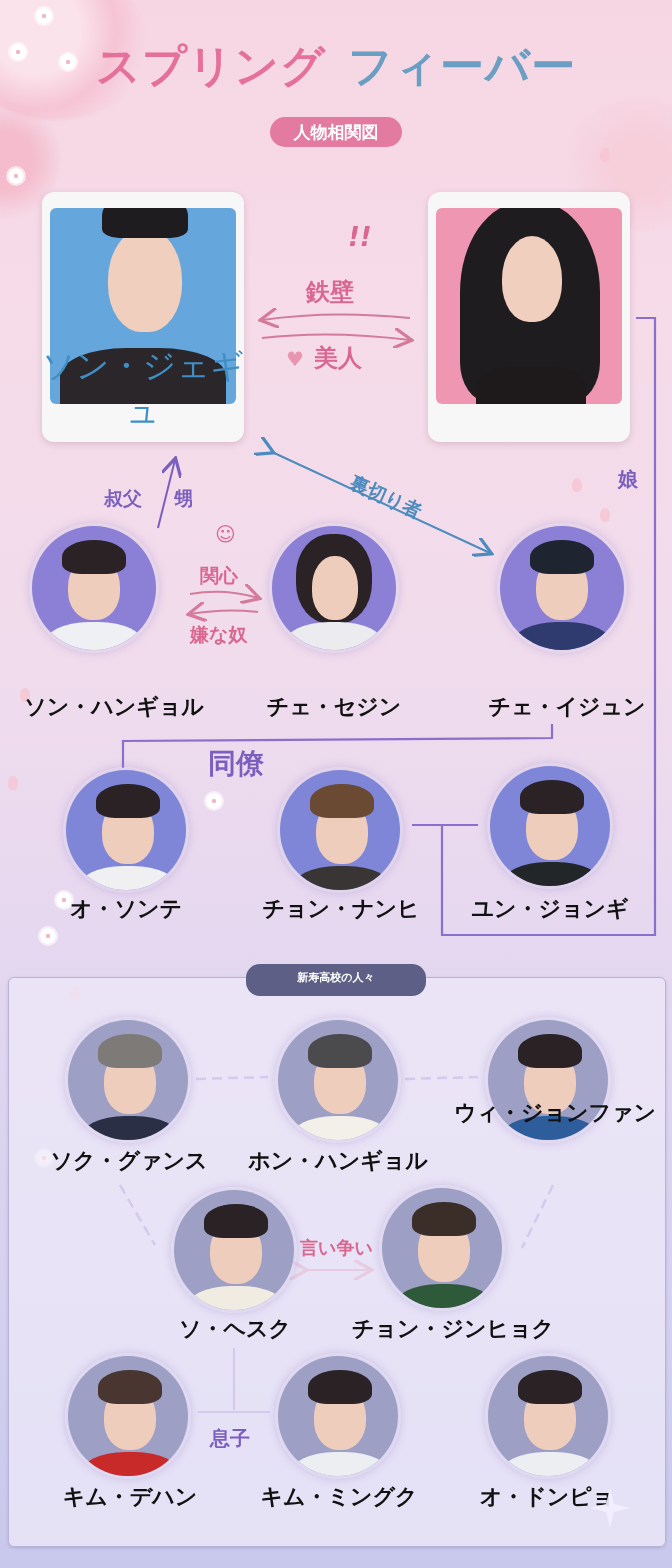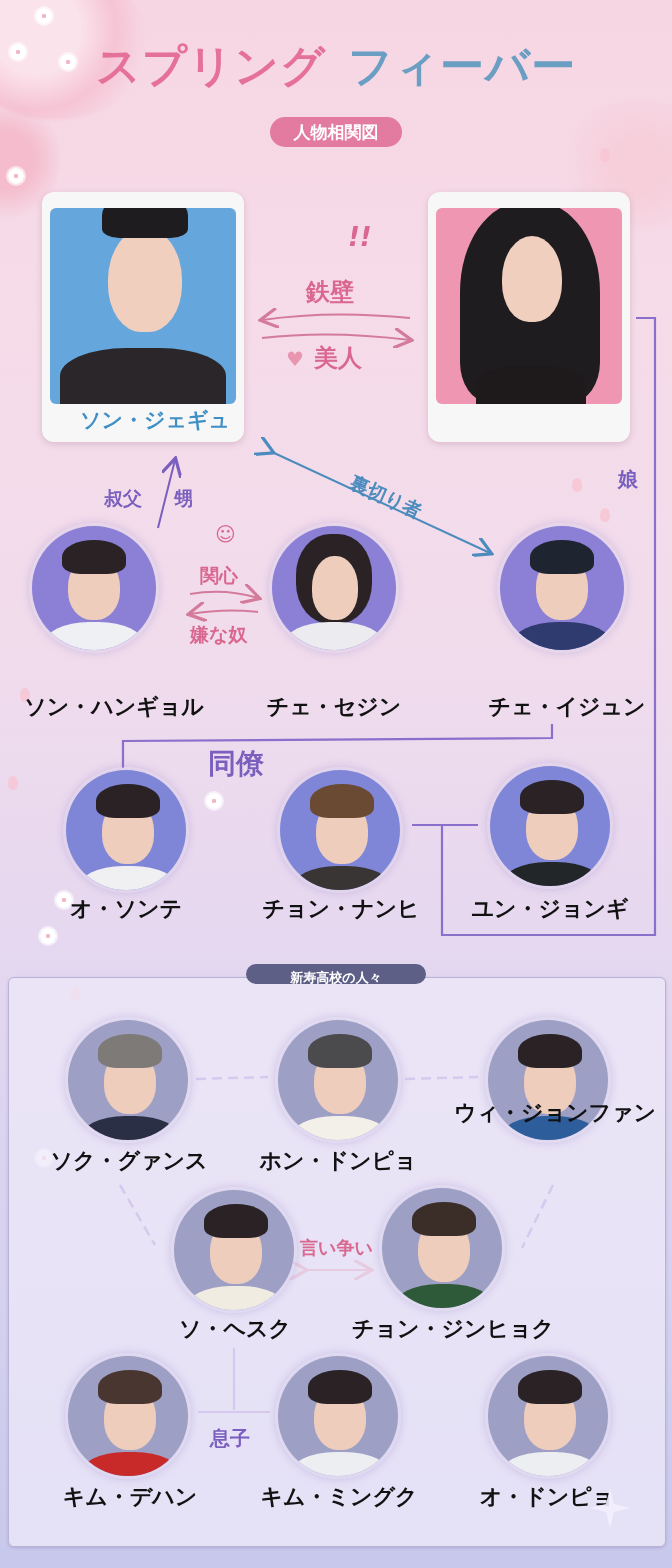--- a/index.html
+++ b/index.html
@@ -21,21 +21,21 @@
   .title { position: absolute; top: 44px; left: 0; width: 672px; text-align: center; font-weight: 900; font-size: 44px; letter-spacing: 1px; line-height: 1; }
   .title .pink { color: #e5709a; }
   .title .blue { color: #6a9ec2; margin-left: 22px; }
   .subtitle-pill { position: absolute; top: 117px; left: 270px; width: 132px; height: 30px; border-radius: 15px;
     background: #e27b9f; color: #fff; font-size: 17px; font-weight: 700; text-align: center; line-height: 30px; }
 
   
   .main-card { position: absolute; width: 202px; height: 250px; border-radius: 12px; background: #f8f7f8;
     box-shadow: 0 2px 6px rgba(140,90,120,.25); }
   .main-card .photo { position: absolute; left: 8px; top: 16px; width: 186px; height: 196px; border-radius: 6px; overflow: hidden; }
-  .main-card .name { position: absolute; left: 12px; bottom: 8px; width: 100%; text-align: center; font-size: 21px; font-weight: 700; }
+  .main-card .name { position: absolute; left: 0; bottom: 8px; width: 100%; text-align: center; font-size: 33px; font-weight: 400; }
   .photo.blue { background: #65a6dc; }
   .photo.pink { background: #ef97b2; }
   .head { position: absolute; border-radius: 50% 50% 45% 45%; background: #f0cfbf; }
   .hair { position: absolute; background: #1f1c1f; }
   .shirt { position: absolute; background: #2a2629; border-radius: 40% 40% 0 0; }
 
   
   .portrait { position: absolute; width: 124px; height: 124px; border-radius: 50%; overflow: hidden;
     box-shadow: 0 0 0 3px rgba(255,255,255,.25), 0 0 8px 3px rgba(150,130,200,.35); }
   .portrait.violet { background: #8b7fd6; }
@@ -48,22 +48,22 @@
 
   .rel { position: absolute; font-weight: 800; white-space: nowrap; }
   .rel.pink { color: #d9678f; }
   .rel.purple { color: #7a5fbf; }
   .rel.blue { color: #4c8bbd; }
   svg.over { position: absolute; left: 0; top: 0; width: 672px; height: 1568px; pointer-events: none; }
 
   
   .school-box { position: absolute; left: 8px; top: 977px; width: 658px; height: 570px; border-radius: 6px;
     background: rgba(238,232,248,.75); border: 1px solid #b9b3d8; box-shadow: 0 1px 3px rgba(90,80,140,.25); }
-  .school-pill { position: absolute; left: 246px; top: 964px; width: 180px; height: 20px; border-radius: 14px;
-    background: #5d5f86; color: #fff; font-size: 13px; font-weight: 700; text-align: center; line-height: 28px; }
+  .school-pill { position: absolute; left: 246px; top: 964px; width: 180px; height: 32px; border-radius: 14px;
+    background: #5d5f86; color: #fff; font-size: 11px; font-weight: 700; text-align: center; line-height: 28px; }
   .sparkle { position: absolute; width: 40px; height: 40px; background: #f3efff; opacity: .9;
     clip-path: polygon(50% 0, 60% 40%, 100% 50%, 60% 60%, 50% 100%, 40% 60%, 0 50%, 40% 40%); }
 </style>
 </head>
 <body>
 
 <div class="blossom-cluster" style="left:-40px;top:-30px;width:190px;height:150px;background:radial-gradient(circle at 40% 40%, #fbe3ec 0 30%, #f6c4d4 55%, rgba(246,196,212,0) 75%);"></div>
 <div class="blossom-cluster" style="left:-50px;top:100px;width:110px;height:120px;background:radial-gradient(circle, #f4bccc 0 35%, rgba(244,188,204,0) 72%);"></div>
 <div class="blossom-cluster" style="left:560px;top:100px;width:160px;height:130px;background:radial-gradient(circle, #f6cfdb 0 30%, rgba(246,207,219,0) 72%);"></div>
 <div class="flower" style="left:36px;top:8px;"></div>
@@ -206,21 +206,21 @@
     <div class="face"></div>
     <div class="hr" style="background:#7d7a78;"></div>
 </div>
 <div class="pname" style="left:44px;top:1146px;width:170px;">ソク・グァンス</div>
 
 <div class="portrait slate" style="left:278px;top:1020px;width:120px;height:120px;">
   <div class="body" style="background:#f3f0ea;"></div>
     <div class="face"></div>
     <div class="hr" style="background:#4b4a4c;"></div>
 </div>
-<div class="pname" style="left:248px;top:1146px;width:180px;">ホン・ドンピョ</div>
+<div class="pname" style="left:248px;top:1146px;width:180px;">ホン・ハンギョル</div>
 
 <div class="portrait slate" style="left:488px;top:1020px;width:120px;height:120px;">
   <div class="body" style="background:#2d5d9a;"></div>
     <div class="face"></div>
     <div class="hr"></div>
 </div>
 <div class="pname" style="left:454px;top:1098px;width:190px;">ウィ・ジョンファン</div>
 
 <div class="portrait slate" style="left:174px;top:1190px;width:120px;height:120px;">
   <div class="body" style="background:#f1ece2;"></div>

